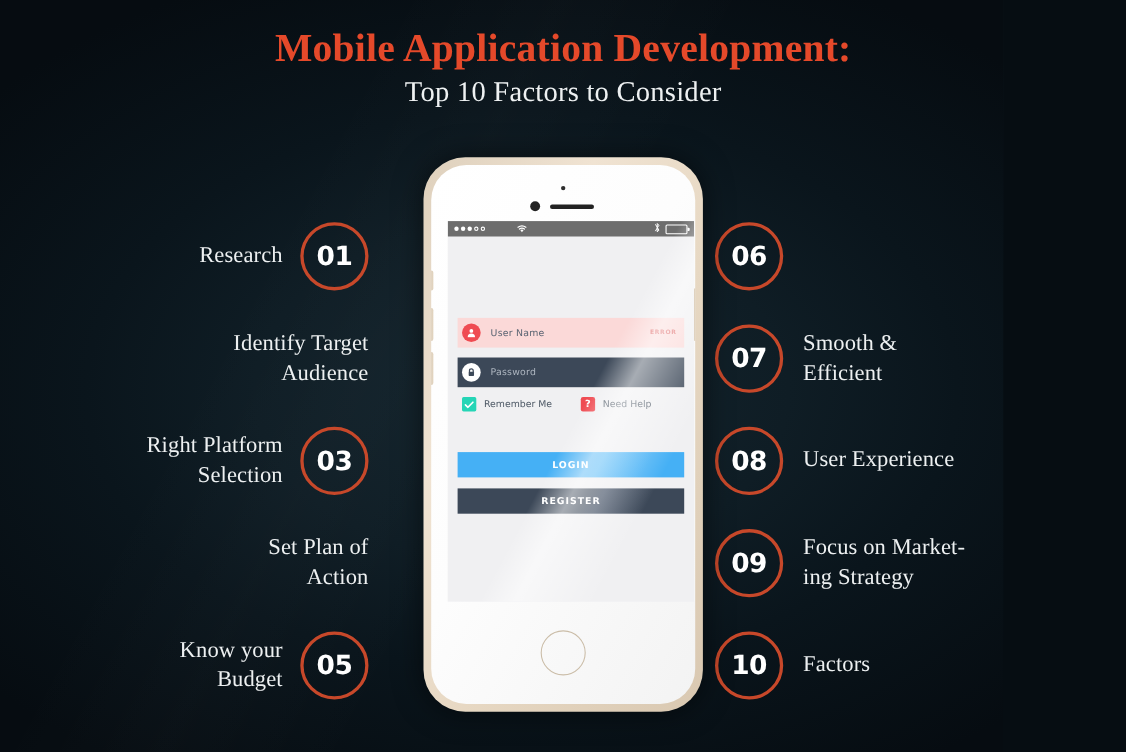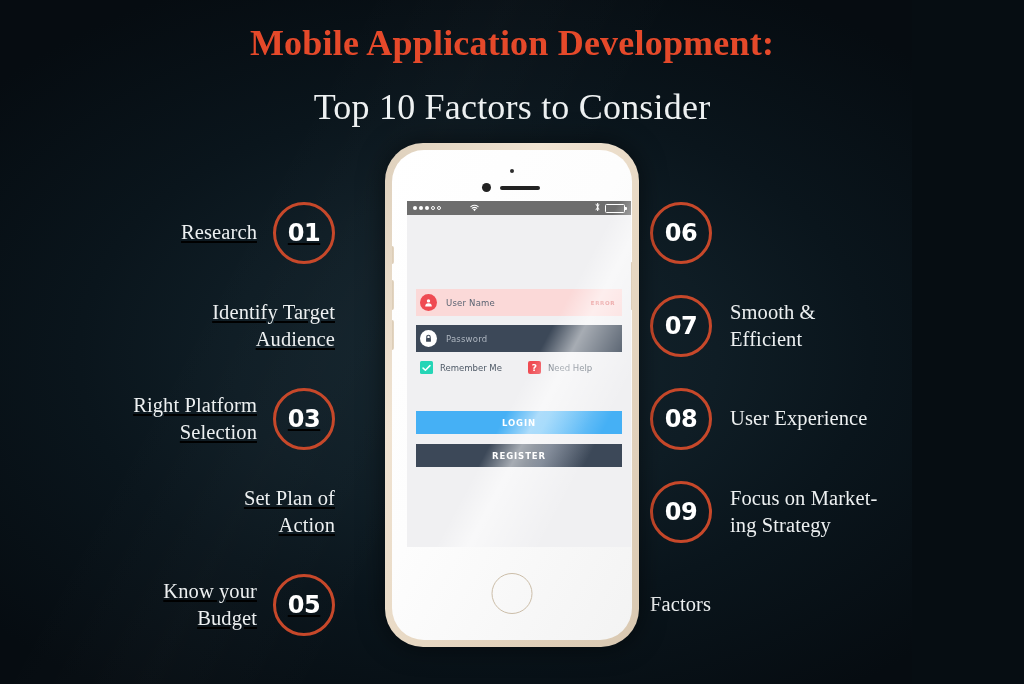--- a/index.html
+++ b/index.html
@@ -48,35 +48,35 @@
     text-align: center;
   }
   #title-main {
     font-size: 36px;
     font-weight: 700;
     letter-spacing: 0.2px;
     color: #e5492a;
     line-height: 1.18;
   }
   #title-sub {
-    font-size: 36px;
+    font-size: 26px;
     font-weight: 400;
     color: #eef1f2;
     line-height: 1.3;
-    margin-top: 20px;
+    margin-top: 3px;
     letter-spacing: 0.2px;
   }
 
   
   .col {
     position: absolute;
     top: 186px;
     width: 290px;
   }
-  #col-left  { left: 45px; text-decoration: underline;  }
+  #col-left  { left: 45px;  }
   #col-right { left: 650px; }
 
   .factor {
     display: flex;
     align-items: center;
     height: 93px;
   }
   #col-left .factor  { flex-direction: row; justify-content: flex-end; }
   #col-right .factor { flex-direction: row; justify-content: flex-start; }
 
@@ -376,20 +376,21 @@
       <div class="factor-label">User Experience</div>
     </div>
 
     <div class="factor">
       <div class="badge">09</div>
       <div class="factor-label">Focus on Market-
 ing Strategy</div>
     </div>
 
     <div class="factor">
+      <div class="badge">10</div>
       <div class="factor-label">Factors</div>
     </div>
 
   </div>
 
   <div id="phone">
     <div id="phone-body">
 
       <div class="side-btn" id="btn-silent"></div>
       <div class="side-btn" id="btn-vol-up"></div>

